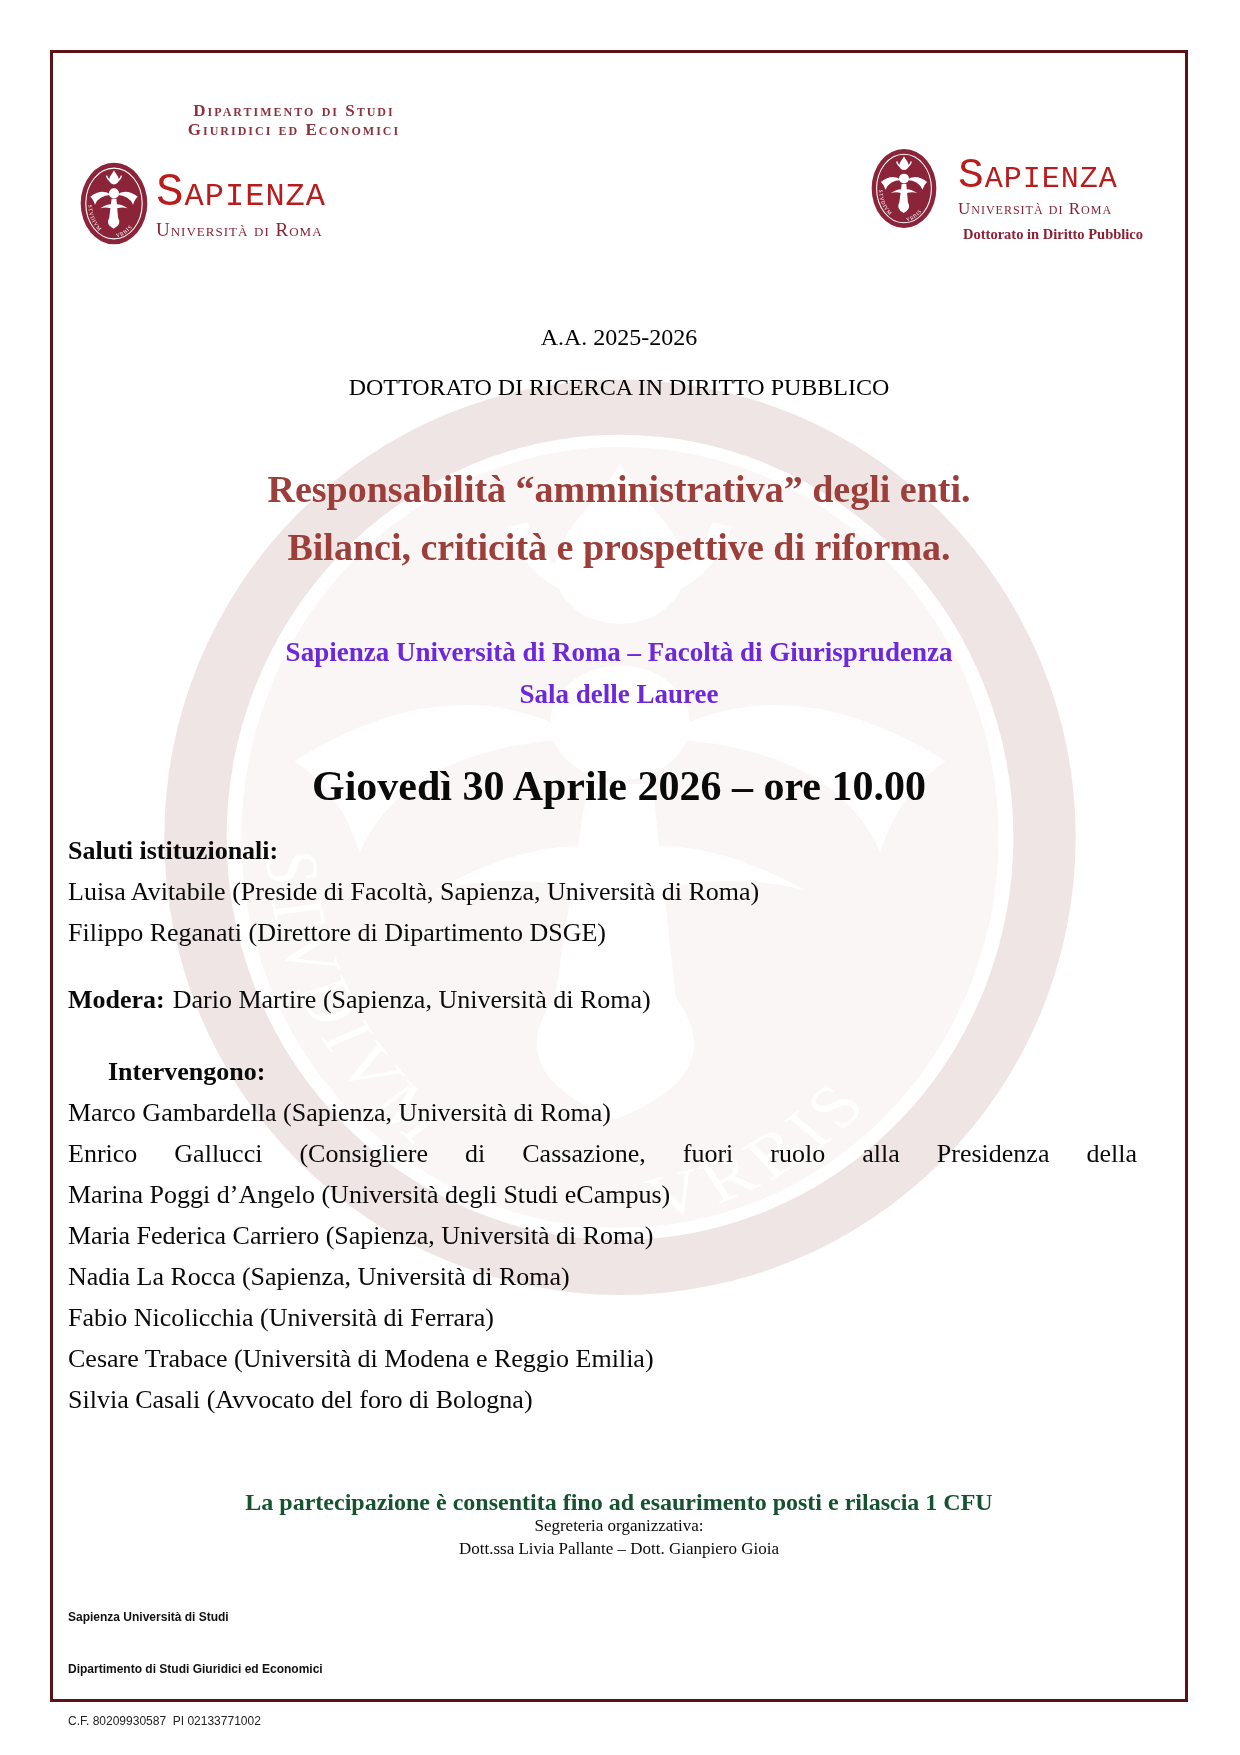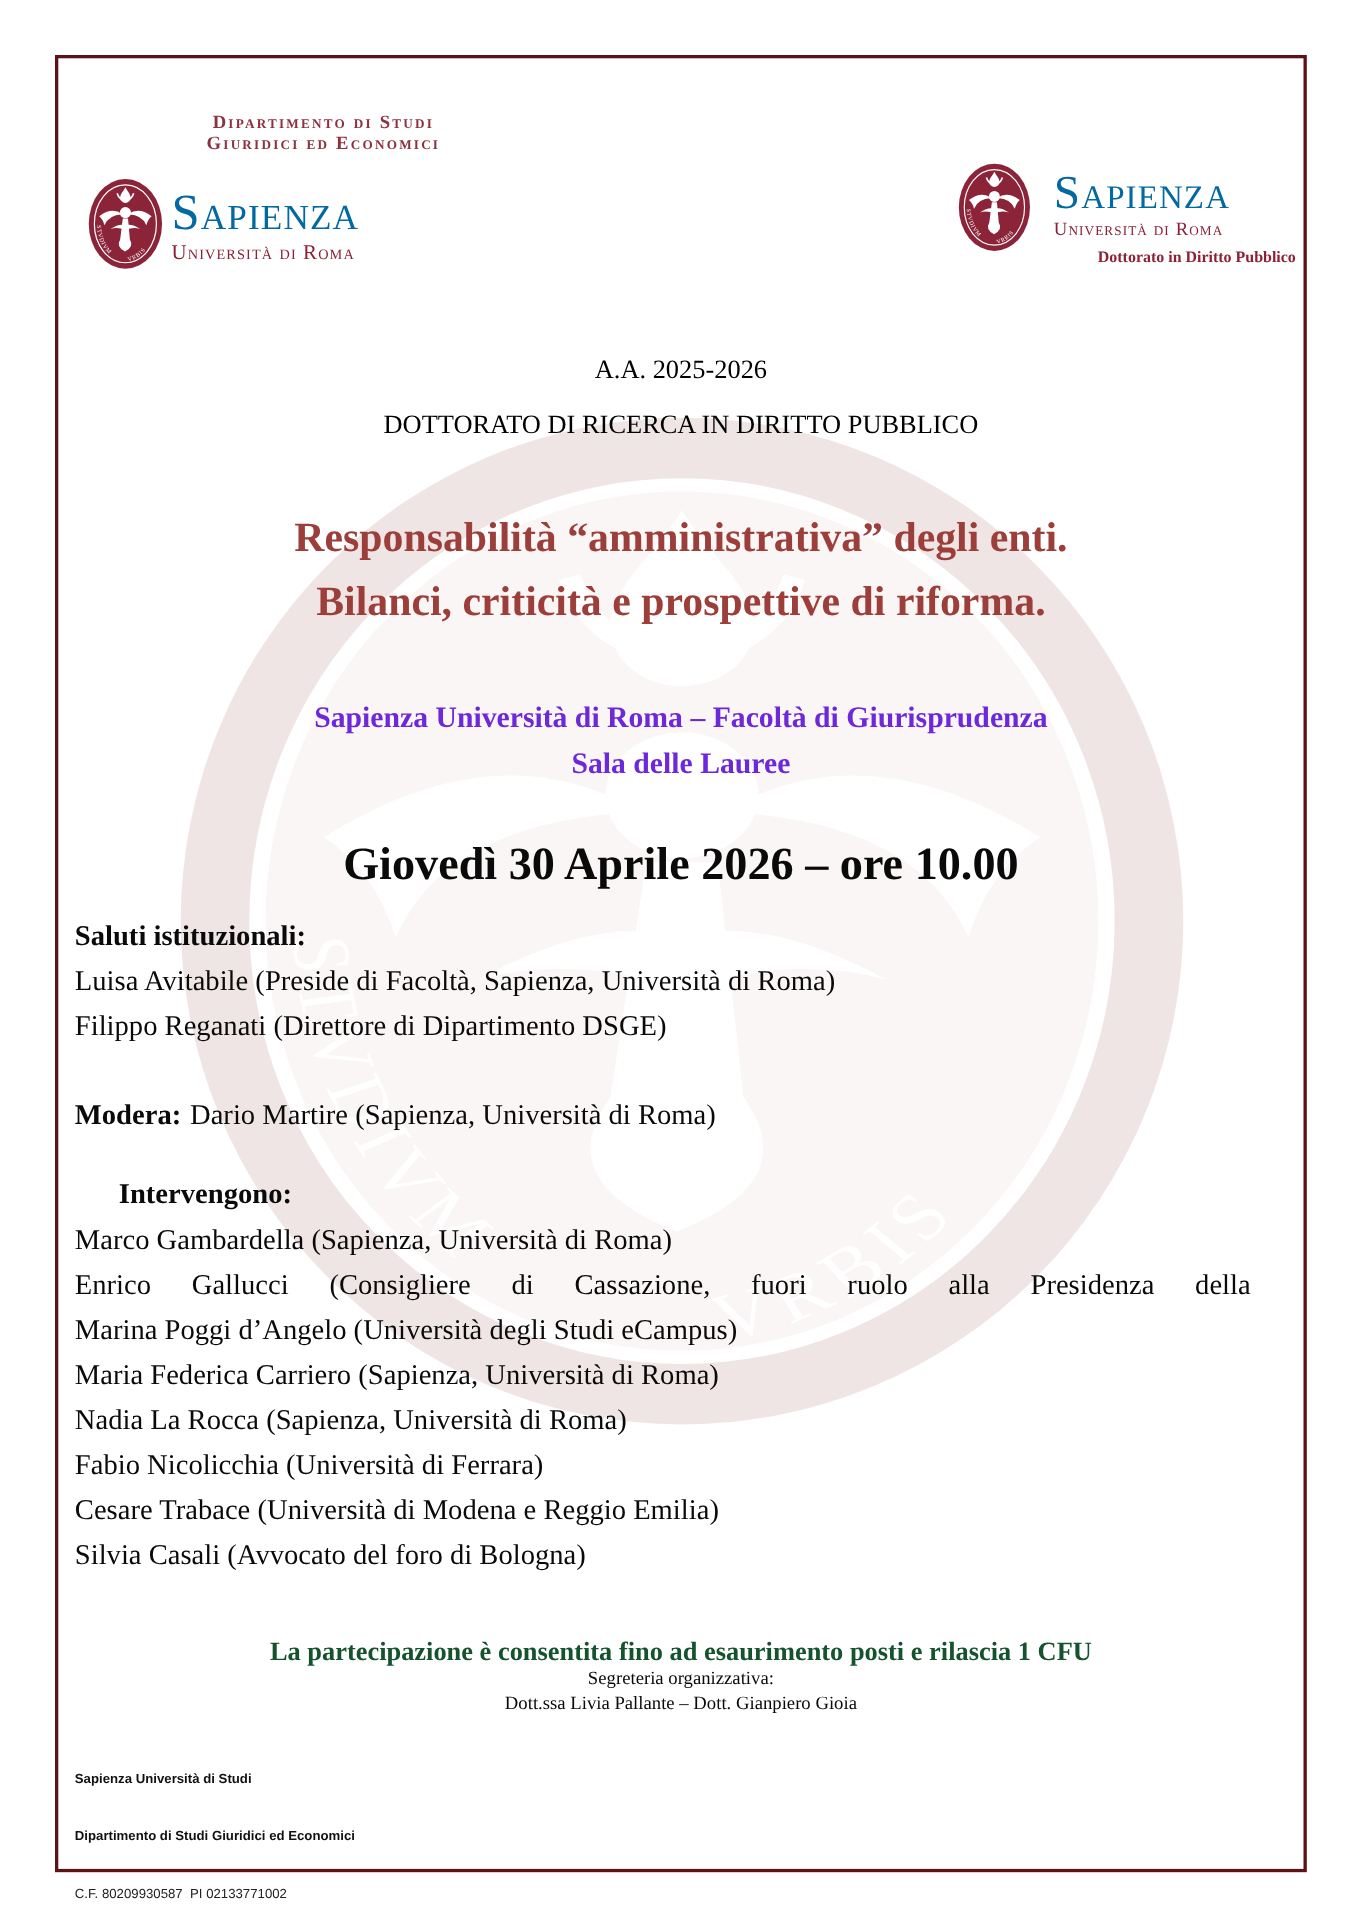--- a/index.html
+++ b/index.html
@@ -23,42 +23,42 @@
     transform:scaleY(0.82); transform-origin:top center; opacity:.8;
   }
   
   .dept {
     position:absolute; left:138px; top:101px; width:312px; text-align:center;
     font-size:17px; line-height:19px; font-weight:bold; letter-spacing:2px;
     font-variant:small-caps; color:#8c323e;
   }
   .brand-col-left  { position:absolute; left:156px; top:170px; width:320px; }
   .brand-col-right { position:absolute; left:958px; top:154px; width:220px; }
-  .brand-name { font-variant:small-caps; color:#0369a1; letter-spacing:1px; line-height:1; }
+  .brand-name { font-variant:small-caps; color:#b91c1c; letter-spacing:1px; line-height:1;font-family:Liberation Mono, monospace; }
   .brand-col-left  .brand-name { font-size:46px; }
   .brand-col-right .brand-name { font-size:43px; }
   .brand-tag { font-variant:small-caps; color:#8c2135; letter-spacing:1px; }
   .brand-col-left  .brand-tag { font-size:19px; margin-top:3px; }
   .brand-col-right .brand-tag { font-size:17px; margin-top:2px; }
   .program-label {
-    position:absolute; left:998px; top:226px; font-size:14.5px; font-weight:bold; color:#8c2135;
+    position:absolute; left:963px; top:226px; font-size:14.5px; font-weight:bold; color:#8c2135;
   }
   
   .centerblock { position:absolute; left:50px; width:1138px; text-align:center; }
   .title-block    { top:282px; font-size:24px; line-height:50px; color:#000000;margin-top:30px; }
   .subtitle-block { top:460px; font-size:38px; line-height:58px; font-weight:bold; color:#9c3f3b; }
   .venue-block    { top:631px; font-size:27px; line-height:42px; font-weight:bold; color:#6d28d9; }
   .date-line      { top:762px; font-size:42px; line-height:48px; font-weight:bold; color:#0a0a0a; }
   
   .body-block {
     position:absolute; left:68px; top:830px; width:1069px;
     font-size:26px; line-height:41px; color:#0a0a0a;
   }
   .b { font-weight:bold; }
-  .modera-par { margin-top:40px; }
+  .modera-par { margin-top:26px; }
   .interv-label { margin-top:31px;margin-left:40px; }
   .justify { text-align:justify; text-align-last:justify; }
   .inline-gap { margin-left:8px; }
   
   .closing-note { top:1487px; font-size:24px; line-height:30px; font-weight:bold; color:#14532d; }
   .secretariat  { top:1514px; font-size:17px; line-height:23px; color:#0a0a0a; }
   
   .footer {
     position:absolute; left:68px; top:1574px;
     font-family:"Liberation Sans","DejaVu Sans",sans-serif;

